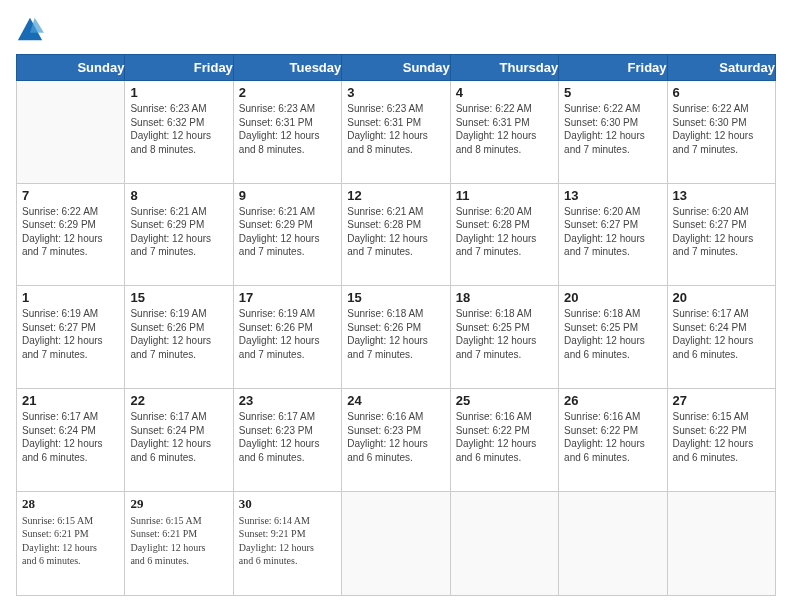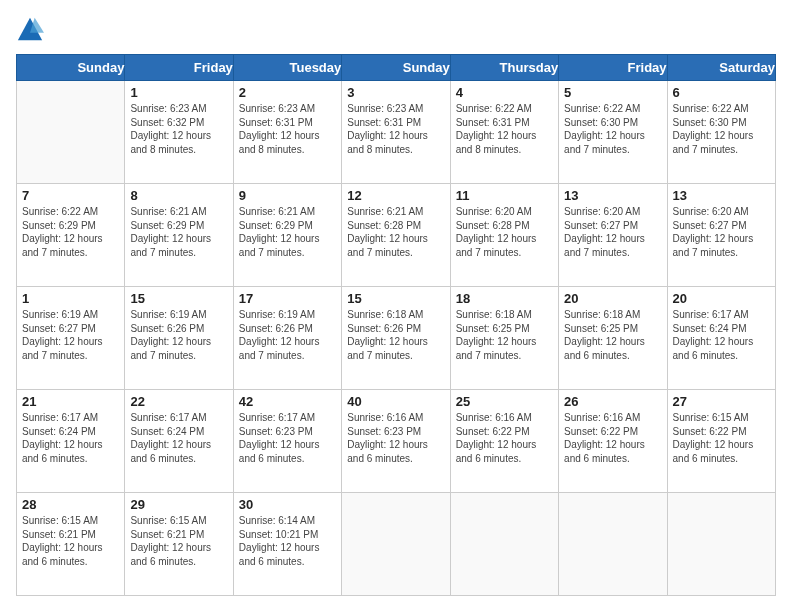--- a/index.html
+++ b/index.html
@@ -87,20 +87,21 @@
     .day-info {
       font-size: 10px;
       color: #444;
       line-height: 1.35;
     }
     .empty-cell {
       background: #f9f9f9;
     }
     tr:last-child td {
       height: 75px;
+      font-family: Liberation Serif, serif;
     }
   </style>
 </head>
 <body>
 
 <div class="page">
   <div class="header">
     <div class="logo">
       <svg class="logo-icon" viewBox="0 0 30 30">
         <polygon points="15,2 28,26 2,26" fill="#1a6bb5"></polygon>
@@ -286,28 +287,28 @@
 and 6 minutes.</div>
           </td>
           <td>
             <span class="day-num">22</span>
             <div class="day-info" style="white-space: pre-line;">Sunrise: 6:17 AM
 Sunset: 6:24 PM
 Daylight: 12 hours
 and 6 minutes.</div>
           </td>
           <td>
-            <span class="day-num">42</span>
+            <span class="day-num">23</span>
             <div class="day-info" style="white-space: pre-line;">Sunrise: 6:17 AM
 Sunset: 6:23 PM
 Daylight: 12 hours
 and 6 minutes.</div>
           </td>
           <td>
-            <span class="day-num">40</span>
+            <span class="day-num">24</span>
             <div class="day-info" style="white-space: pre-line;">Sunrise: 6:16 AM
 Sunset: 6:23 PM
 Daylight: 12 hours
 and 6 minutes.</div>
           </td>
           <td>
             <span class="day-num">25</span>
             <div class="day-info" style="white-space: pre-line;">Sunrise: 6:16 AM
 Sunset: 6:22 PM
 Daylight: 12 hours
@@ -339,21 +340,21 @@
           <td>
             <span class="day-num">29</span>
             <div class="day-info" style="white-space: pre-line;">Sunrise: 6:15 AM
 Sunset: 6:21 PM
 Daylight: 12 hours
 and 6 minutes.</div>
           </td>
           <td>
             <span class="day-num">30</span>
             <div class="day-info" style="white-space: pre-line;">Sunrise: 6:14 AM
-Sunset: 10:21 PM
+Sunset: 9:21 PM
 Daylight: 12 hours
 and 6 minutes.</div>
           </td>
           <td class="empty-cell"></td>
           <td class="empty-cell"></td>
           <td class="empty-cell"></td>
           <td class="empty-cell"></td>
         </tr>
       </tbody>
   </table>

